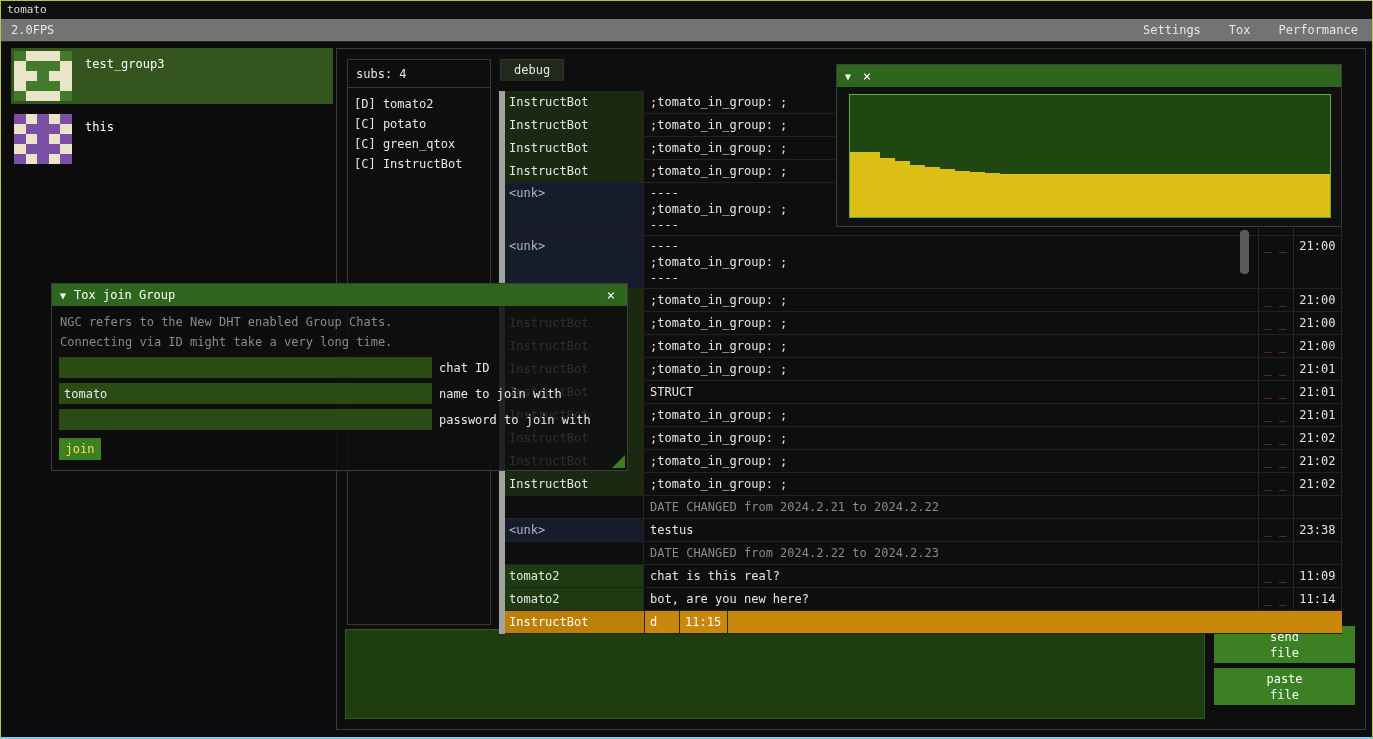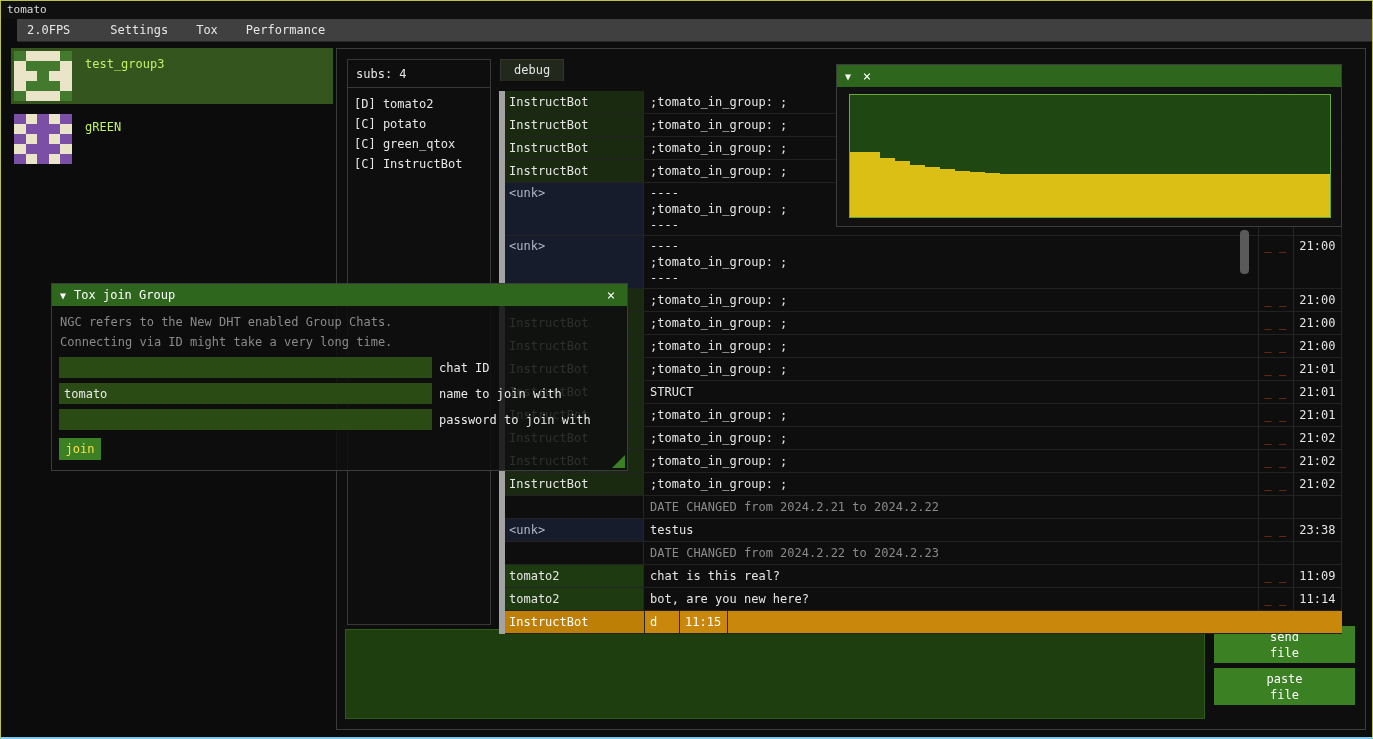--- a/index.html
+++ b/index.html
@@ -5,34 +5,34 @@
   * { margin:0; padding:0; box-sizing:border-box; }
   html,body { width:1373px; height:739px; overflow:hidden; background:#000; }
   body { font-family:"DejaVu Sans Mono", monospace; font-size:12px; color:#e6e6e6; position:relative; }
 
   .app { position:absolute; inset:0; background:#0c0c0c;
          border:1px solid #b9c24d; border-bottom:2px solid #7fc8e8; }
 
   
   .titlebar { position:absolute; top:0; left:0; right:0; height:18px; background:#101010;
               padding:2px 6px; font-size:11px; color:#dcdcdc; }
-  .menubar { position:absolute; top:18px; left:16px; right:0; height:23px; background:#404040;
-             display:flex; align-items:center; border-bottom:1px solid #262626; }
+  .menubar { position:absolute; top:18px; left:0; right:0; height:23px; background:#737373;
+             display:flex; align-items:center; border-bottom:1px solid #262626;justify-content:space-between; }
   .fps { padding:0 10px; margin-right:16px; }
   .menu-items { display:flex; }
   .menu-item { padding:3px 14px; }
 
   
   .group-item { position:absolute; left:10px; width:322px; height:56px; display:flex; }
   .group-item.selected { background:#35551f; }
   #group-0 { top:47px; }
   #group-1 { top:110px; }
   .avatar { width:58px; height:50px; margin:3px; display:grid;
             grid-template-columns:repeat(5,1fr); grid-auto-rows:1fr; }
-  .group-name { margin:9px 0 0 10px; color:#bef264; }
+  .group-name { margin:9px 0 0 10px; color:#ffffff; }
 
   
   .group-window { position:absolute; left:335px; top:47px; width:1030px; height:682px;
                   background:#0e0e0e; border:1px solid #3c3c3c; }
 
   .subs-panel { position:absolute; left:10px; top:10px; width:144px; height:566px;
                 border:1px solid #383838; background:#0e0e0e; }
   .subs-header { padding:7px 8px 6px; border-bottom:1px solid #383838; }
   .subs-list { padding:6px 6px; line-height:20px; }
   .subs-member { white-space:nowrap; }
@@ -166,21 +166,21 @@
         <div style="background: rgb(123, 79, 165);"></div>
         <div style="background: rgb(123, 79, 165);"></div>
         <div style="background: rgb(123, 79, 165);"></div>
         <div style="background: rgb(234, 229, 200);"></div>
         <div style="background: rgb(123, 79, 165);"></div>
         <div style="background: rgb(234, 229, 200);"></div>
         <div style="background: rgb(123, 79, 165);"></div>
         <div style="background: rgb(234, 229, 200);"></div>
         <div style="background: rgb(123, 79, 165);"></div>
       </div>
-    <div class="group-name">gREEN</div>
+    <div class="group-name">this</div>
   </div>
 
   <div class="group-window">
 
     <div class="subs-panel">
       <div class="subs-header">subs: 4</div>
       <div class="subs-list">
 
       <div class="subs-member">[D] tomato2</div>
           <div class="subs-member">[C] potato</div>

